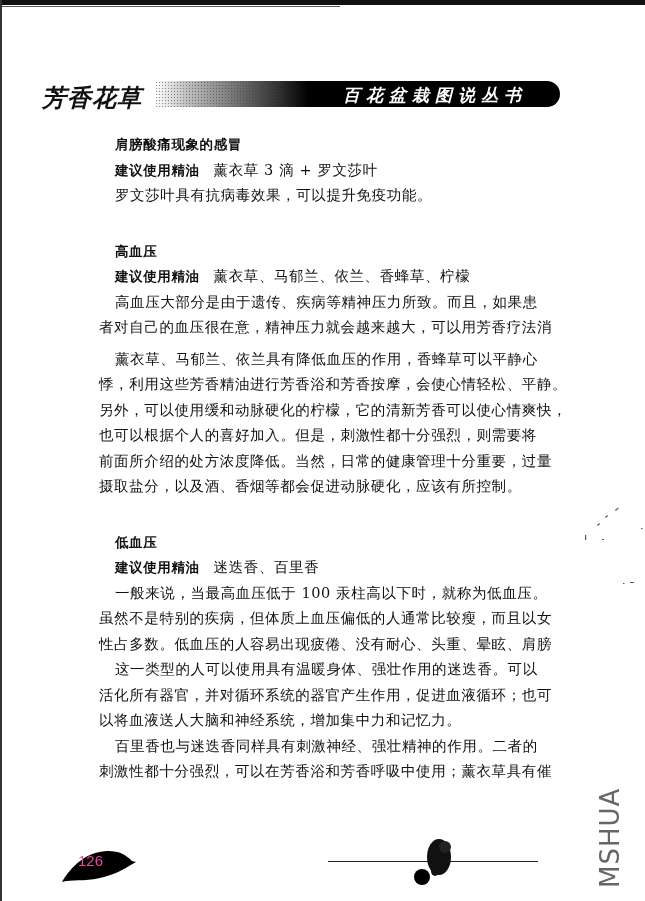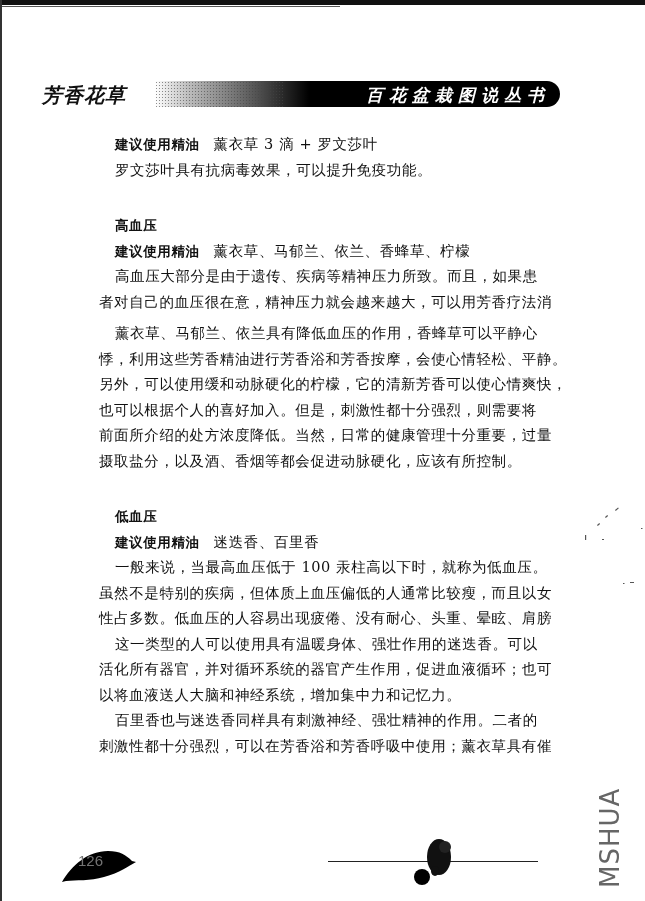--- a/index.html
+++ b/index.html
@@ -14,54 +14,54 @@
     background:#111;
   }
   .top-rule-thin {
     position:absolute; left:0; top:6px; width:340px; height:1px; background:#555;
   }
   .left-border {
     position:absolute; left:0; top:0; width:2px; height:901px; background:#333;
   }
   .book-title {
     position:absolute; left:42px; top:82px;
-    font-size:20px; font-weight:bold; font-style:italic; letter-spacing:1px;
+    font-size:24px; font-weight:bold; font-style:italic; letter-spacing:1px;
     font-family:"DejaVu Serif", serif;
   }
   .banner {
     position:absolute; left:155px; top:81px; width:405px; height:26px;
     border-radius:0 13px 13px 0;
     background:linear-gradient(to right, rgba(0,0,0,0) 0%, rgba(0,0,0,0.25) 8%, rgba(0,0,0,0.55) 20%, #000 38%, #000 100%);
   }
   .banner-dots {
     position:absolute; left:155px; top:81px; width:130px; height:26px;
     background-image:radial-gradient(#444 0.8px, transparent 1px);
     background-size:3px 3px; opacity:0.6;
   }
   .series-title {
     position:absolute; left:320px; top:84px; width:230px;
     color:#fff; font-size:17px; font-style:italic; font-weight:bold;
-    letter-spacing:6px; text-align:right;
+    letter-spacing:6px; text-align:center;
   }
   
   .content { position:absolute; left:115px; top:132px; width:432px; }
   .line {
     font-size:14.5px; line-height:25.5px; height:25.5px; white-space:nowrap;
     letter-spacing:0.6px; text-align:justify;
   }
   .heading { font-weight:bold; font-family:"DejaVu Sans", sans-serif; font-size:13.5px; }
   .rec-label { font-weight:bold; font-family:"DejaVu Sans", sans-serif; font-size:13.5px; margin-right:14px; }
   .para { margin-left:-16px; width:448px; }
   .gap { height:24px; }
   
   .page-leaf {
     position:absolute; left:60px; top:845px; width:78px; height:40px;
   }
   .page-number {
-    position:absolute; left:78px; top:852px; color:#737373;
+    position:absolute; left:78px; top:852px; color:#ec4899;
     font-family:"Liberation Sans", sans-serif; font-size:15px;
   }
   .footer-rule {
     position:absolute; left:328px; top:861px; width:210px; height:1px; background:#222;
   }
   .footer-berry { position:absolute; left:405px; top:835px; width:60px; height:55px; }
   .watermark-wrap { position:absolute; left:590px; top:788px; width:40px; height:100px; }
   .wm-text {
     position:absolute; left:-30px; top:30px; width:100px; height:40px;
     transform:rotate(-90deg); color:#666; font-family:"DejaVu Sans", sans-serif;
@@ -79,20 +79,21 @@
 <div>
   <div class="book-title">芳香花草</div>
   <div class="banner"></div>
   <div class="banner-dots"></div>
   <div class="series-title">百花盆栽图说丛书</div>
 </div>
 
 <div class="content">
 
   <div>
+    <div class="line heading">肩膀酸痛现象的感冒</div>
     <div class="line">
       <span class="rec-label">建议使用精油</span><span>薰衣草 3 滴 + 罗文莎叶</span>
     </div>
     <div class="line">罗文莎叶具有抗病毒效果，可以提升免疫功能。</div>
   </div>
 
   <div class="gap" style="height:30px"></div>
 
   <div>
     <div class="line heading">高血压</div>

